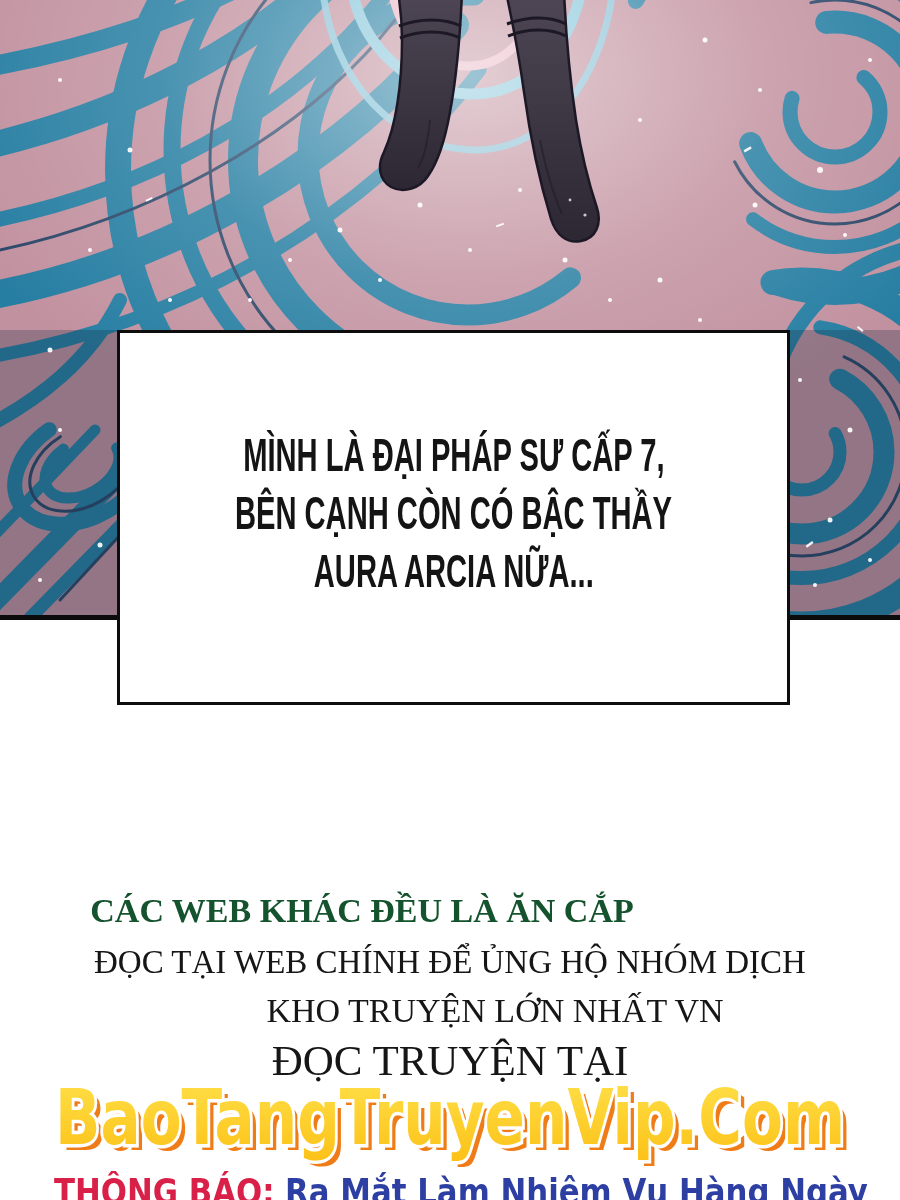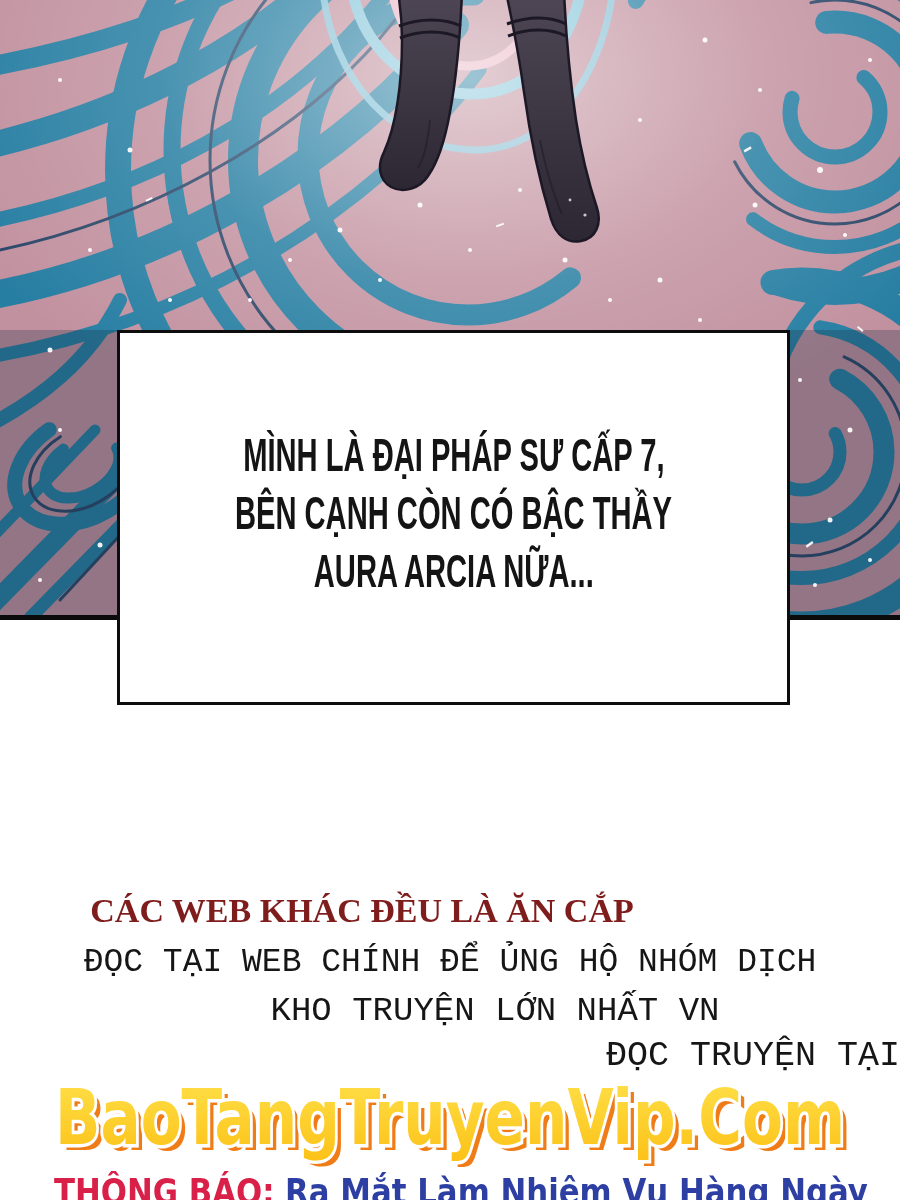--- a/index.html
+++ b/index.html
@@ -16,26 +16,26 @@
               display:flex;flex-direction:column;justify-content:center;align-items:center;
               padding-bottom:10px;text-align:center;}
   .speech-line{font-weight:700;font-size:47px;line-height:58px;color:#141414;
                white-space:nowrap;transform:scaleX(0.62);transform-origin:center;
                font-family:"Liberation Sans","DejaVu Sans",sans-serif;}
 
   
   .promo{position:absolute;left:0;top:705px;width:900px;height:495px;}
   .promo-warning{position:absolute;left:0;top:187px;width:724px;text-align:center;
                  font-family:"Liberation Serif","DejaVu Serif",serif;
-                 font-weight:700;font-size:34px;color:#7f1d1d;white-space:nowrap;}
+                 font-weight:700;font-size:34px;color:#14532d;white-space:nowrap;}
   .promo-line{position:absolute;left:0;width:900px;text-align:center;color:#161616;
-              font-family:Liberation Mono, monospace;white-space:nowrap;}
+              font-family:Liberation Serif, serif;white-space:nowrap;}
   .promo-line.l1{top:239px;font-size:33px;}
   .promo-line.l2{top:287px;font-size:34px;margin-left:45px;}
-  .promo-line.l3{top:331px;font-size:35px;text-align:right;}
+  .promo-line.l3{top:331px;font-size:43px;}
   .logo-svg{position:absolute;left:0;top:359px;}
   .logo-shadow{font-family:"DejaVu Sans","Liberation Sans",sans-serif;font-weight:700;
                font-size:76px;fill:#f07c18;}
   .logo-main{font-family:"DejaVu Sans","Liberation Sans",sans-serif;font-weight:700;
              font-size:76px;fill:url(#logoGrad);stroke:#ffffff;stroke-width:7px;
              paint-order:stroke fill;}
   .notice{position:absolute;left:0;top:467px;width:900px;text-align:center;white-space:nowrap;
           font-family:"DejaVu Sans","Liberation Sans",sans-serif;font-weight:700;font-size:35px;
           transform:scaleX(0.88);transform-origin:center;}
   .notice .red{color:#d92049;}

